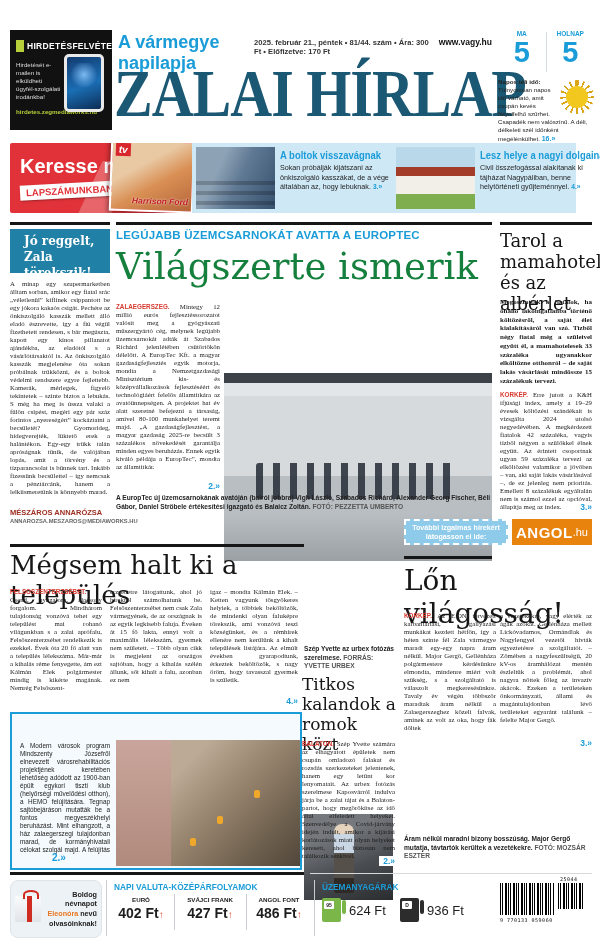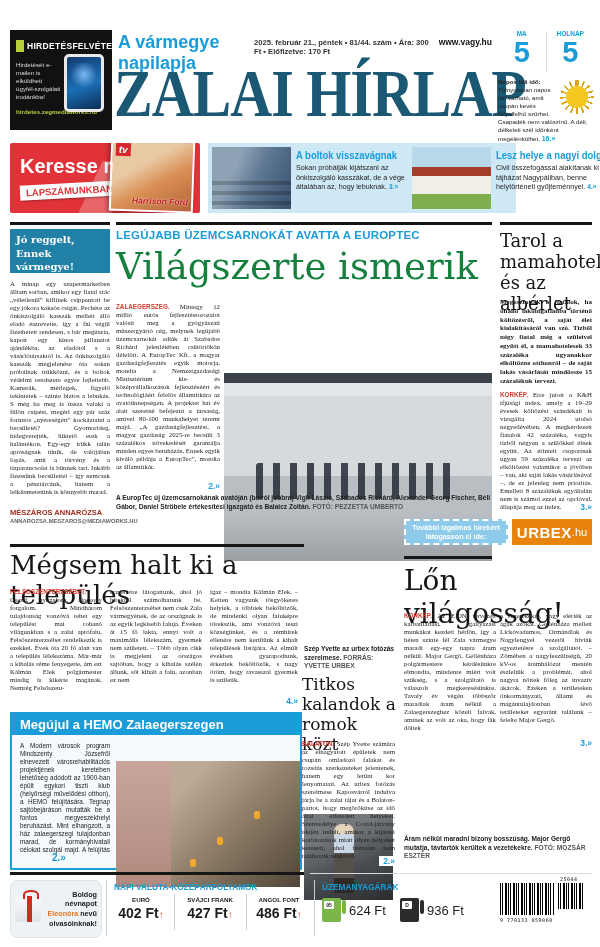--- a/index.html
+++ b/index.html
@@ -46,21 +46,21 @@
   .promo-chip{display:inline-block;background:#fff;color:var(--promo_red);font-weight:bold;font-size:9.5px;padding:2px 6px;margin:5px 0 0 10px;transform:rotate(-3deg);box-shadow:1px 1px 2px rgba(0,0,0,.35);position:relative}
   .magazine{position:absolute;right:6px;top:-3px;width:84px;height:72px;background:linear-gradient(150deg,#e9c9a4 0 35%,#d98f54 60%,#b5653a);border:2px solid #fff;transform:rotate(2deg);box-shadow:-2px 2px 4px rgba(0,0,0,.35)}
   .mag-logo{position:absolute;left:3px;top:2px;background:#d8262c;color:#fff;font-weight:bold;font-size:10px;padding:1px 3px;font-style:italic}
   .mag-name{position:absolute;right:3px;bottom:4px;color:#c11d22;font-weight:bold;font-size:8.5px;font-style:italic;text-shadow:0 0 2px #fff}
   .panel{background:var(--panel)}
   .teaser-title{font-size:11px;font-weight:bold;color:var(--blue);white-space:nowrap;transform:scaleX(.86);transform-origin:left top}
   .teaser-body{font-size:7.8px;line-height:1.25;color:#1d1d1d;transform:scaleX(.92);transform-origin:left top;margin-top:2px}
   .teaser-body .pref{font-size:7.2px}
   .thumb{position:absolute;top:4px;width:79px;height:62px}
   
-  .opinion-title{background:var(--opinion_teal);color:#fff;font-family:"DejaVu Serif",serif;font-weight:bold;font-size:10px;line-height:1.35;padding:4px 6px}
+  .opinion-title{background:var(--opinion_teal);color:#fff;font-family:"DejaVu Serif",serif;font-weight:bold;font-size:12px;line-height:1.35;padding:4px 14px}
   .author{font-size:7.5px;font-weight:bold;color:#9d2d20}
   .email{font-size:5.8px;font-weight:bold;color:#666;margin-top:1px}
   
   .kicker{font-size:11.5px;font-weight:bold;color:var(--blue);letter-spacing:.2px}
   .headline-xl{font-size:37px;color:#15803d;line-height:48px}
   .headline-r{font-size:18px;line-height:21px;color:#161616}
   .lead{font-family:"Liberation Serif",serif;font-weight:bold;font-size:7px;line-height:1.25;text-align:justify}
   
   .zaol-dash{background:#8ecbea;border:2px dashed #fff;color:#fff;font-weight:bold;font-size:7.2px;text-align:center;display:flex;align-items:center;justify-content:center;line-height:1.3}
   .zaol-orange{background:var(--orange);color:#fff;display:flex;align-items:center;justify-content:center}
@@ -144,21 +144,21 @@
 
 <div class="abs promo" style="left:10px;top:143px;width:190px;height:70px">
   <div class="promo-line1">Keresse mai</div>
   <div class="promo-chip">LAPSZÁMUNKBAN!</div>
   <div class="magazine">
     <span class="mag-logo">tv</span>
     <span class="mag-name">Harrison Ford</span>
   </div>
 </div>
 
-<div class="abs panel" style="left:208px;top:143px;width:308px;height:70px">
+<div class="abs panel" style="left:192px;top:143px;width:384px;height:70px">
   <div class="thumb photo ph-shop" style="left:4px">
       <div class="shelf"></div>
     </div>
   <div class="abs" style="left:88px;top:6px;width:122px">
     <div class="teaser-title">A boltok visszavágnak</div>
     <div class="teaser-body">
       <span>Sokan próbálják kijátszani az önkiszolgáló kasszákat, de a vége általában az, hogy lebuknak.</span>
       <span class="pref">3.»</span>
     </div>
   </div>
@@ -168,21 +168,21 @@
     <div class="teaser-body">
       <span>Civil összefogással alakítanak ki tájházat Nagypáliban, benne helytörténeti gyűjteménnyel.</span>
       <span class="pref">4.»</span>
     </div>
   </div>
 </div>
 
 <div class="abs bar" style="left:10px;top:222px;width:100px"></div>
 <div class="abs opinion-title" style="left:10px;top:229px;width:100px;height:44px">
   <div>Jó reggelt,</div>
-  <div>Ennek vármegye!</div>
+  <div>Zala törekszik!</div>
 </div>
 <div class="abs body-text" style="left:10px;top:280px;width:100px;height:224px">A minap egy szupermarketben álltam sorban, amikor egy fiatal srác „véletlenül” kiflinek csippantott be egy jókora kakaós csigát. Pechére az önkiszolgáló kasszák mellett álló eladó észrevette, így a fiú végül fizethetett rendesen, s bár megúszta, kapott egy kínos pillanatot ajándékba, az eladótól s a vásárlótársaktól is. Az önkiszolgáló kasszák megjelenése óta sokan próbálnak trükközni, és a boltok védelmi rendszere egyre fejlettebb. Kamerák, mérlegek, figyelő tekintetek – szinte biztos a lebukás. S még ha meg is ússza valaki a fülön csípést, megéri egy pár száz forintos „nyereségért” kockáztatni a becsületét? Gyomorideg, hidegverejték, lüktető erek a halántékon. Egy-egy trükk talán apróságnak tűnik, de valójában lopás, amit a törvény és a tízparancsolat is bűnnek tart. Inkább fizessünk becsülettel – így nemcsak a pénztárcánk, hanem a lelkiismeretünk is könnyebb marad.</div>
 <div class="abs" style="left:10px;top:508px;width:102px">
   <div class="author">MÉSZÁROS ANNARÓZSA</div>
   <div class="email">ANNAROZSA.MESZAROS@MEDIAWORKS.HU</div>
 </div>
 
 <div class="abs bar" style="left:116px;top:222px;width:376px"></div>
 <div class="abs kicker" style="left:116px;top:229px;width:376px">LEGÚJABB ÜZEMCSARNOKÁT AVATTA A EUROPTEC</div>
 <div class="abs dserif headline-xl" style="left:116px;top:243px;width:376px">Világszerte ismerik</div>
@@ -209,21 +209,21 @@
     <span class="loc">KÖRKÉP.</span>
     <span>Erre jutott a K&amp;H ifjúsági index, amely a 19–29 évesek költözési szándékait is vizsgálta 2024 utolsó negyedévében. A megkérdezett fiatalok 42 százaléka, vagyis tízből négyen a szülőkkel élnek együtt. Az érintett csoportnak ugyan 59 százaléka tervezi az elköltözést valamikor a jövőben – van, aki saját lakás vásárlásával –, de ez jelenleg nem prioritás. Emellett 8 százalékuk egyáltalán nem is számol ezzel az opcióval, állapítja meg az index.</span>
   </div>
   <span class="pref pref-abs">3.»</span>
 </div>
 
 <div class="abs zaol-dash" style="left:404px;top:519px;width:104px;height:26px">
   <span>További izgalmas hírekért látogasson el ide:</span>
 </div>
 <div class="abs zaol-orange" style="left:512px;top:519px;width:80px;height:26px">
-  <b>URBEX</b>
+  <b>ANGOL</b>
     <span>.hu</span>
 </div>
 
 <div class="abs bar" style="left:10px;top:544px;width:294px"></div>
 <div class="abs dserif" style="left:10px;top:550px;width:310px;font-size:26px;color:#161616">Mégsem halt ki a település</div>
 <div class="abs body-text" style="left:10px;top:588px;width:92px;height:118px">
   <span class="loc">FELSŐSZENTERZSÉBET.</span>
   <span>Csend, nyugalom, alacsony forgalom. Mindhárom tulajdonság vonzóvá tehet egy települést mai rohanó világunkban s a zalai aprófalu, Felsőszenterzsébet rendelkezik is ezekkel. Évek óta 20 fő alatt van a település lélekszáma. Már-már a kihalás réme fenyegette, ám ezt Kálmán Elek polgármester mindig is kikérte magának. Nemrég Felsőszent-</span>
 </div>
 <div class="abs body-text" style="left:110px;top:588px;width:92px;height:118px">erzsébetre látogattunk, ahol jó hírekről számolhatunk be. Felsőszenterzsébet nem csak Zala vármegyének, de az országnak is az egyik legkisebb faluja. Éveken át 15 fő lakta, ennyi volt a maximális lélekszám, gyermek nem született. – Több olyan cikk is megjelent az országos sajtóban, hogy a kihalás szélén állunk, sőt kihalt a falu, azonban ez nem</div>
@@ -257,21 +257,20 @@
   <span>a vezetékekre, vagy elérték az ágak azokat. Gellénháza mellett Lickóvadamos, Ormándlak és Nagylengyel vezetői hívták egyeztetésre a szolgáltatót. – Zömében a nagyfeszültségű, 20 kV-os áramhálózat mentén észleltük a problémát, ahol nagyra nőttek főleg az invazív akácok. Ezeken a területeken önkormányzati, állami és magántulajdonban lévő területeket egyaránt találunk – felelte Major Gergő.</span>
   <span class="pref pref-abs">3.»</span>
 </div>
 
 <div class="abs caption" style="left:404px;top:835px;width:188px">
   <span>Áram nélkül maradni bizony bosszúság. Major Gergő mutatja, távtartók kerültek a vezetékekre.</span>
   <span class="credit">FOTÓ: MOZSÁR ESZTER</span>
 </div>
 
 <div class="abs hemo" style="left:10px;top:712px;width:292px;height:158px">
-  <div class="hemo-head">Megújul a HEMO Zalaegerszegen</div>
   <div class="abs hemo-body" style="left:8px;top:28px;width:90px;height:112px">
     <span>A Modern városok program Mindszenty Józsefről elnevezett városrehabilitációs projektjének keretében lehetőség adódott az 1900-ban épült egykori tiszti klub (helyőrségi művelődési otthon), a HEMO felújítására. Tegnap sajtóbejáráson mutatták be a fontos megyeszékhelyi beruházást. Mint elhangzott, a ház zalaegerszegi tulajdonban marad, de kormányhivatali célokat szolgál majd. A felújítás a tervek szerint 500 napot vesz igénybe és nettó 635 447 849 forintba kerül.</span>
     
   </div>
   <div class="abs pref" style="left:40px;top:138px;font-size:10px">2.»</div>
   <div class="abs photo ph-rubble" style="left:104px;top:26px;width:184px;height:126px">
     <div class="wall"></div>
     <div class="vest" style="left:55%;top:60%"></div>
     <div class="vest" style="left:75%;top:40%"></div>
     <div class="vest" style="left:40%;top:78%"></div>

